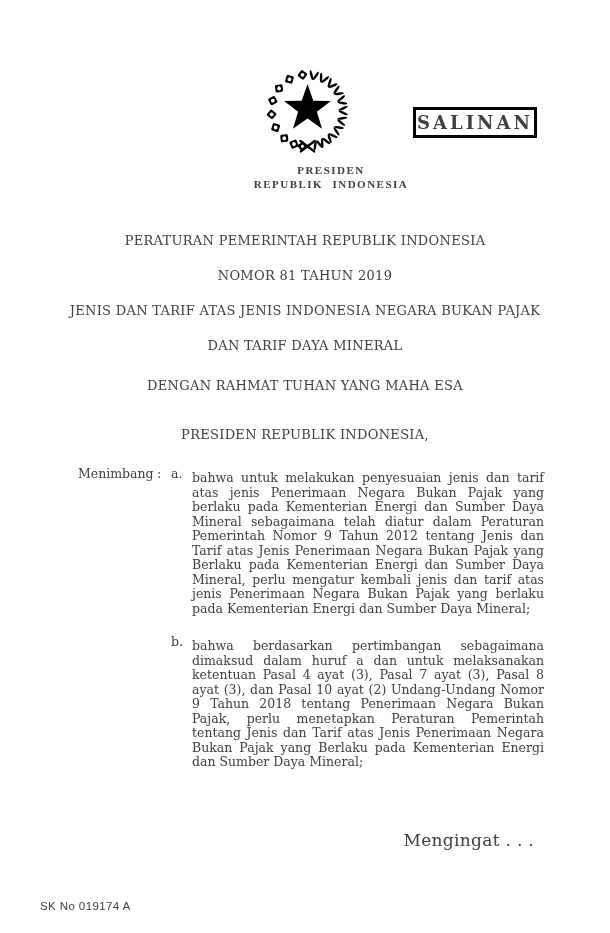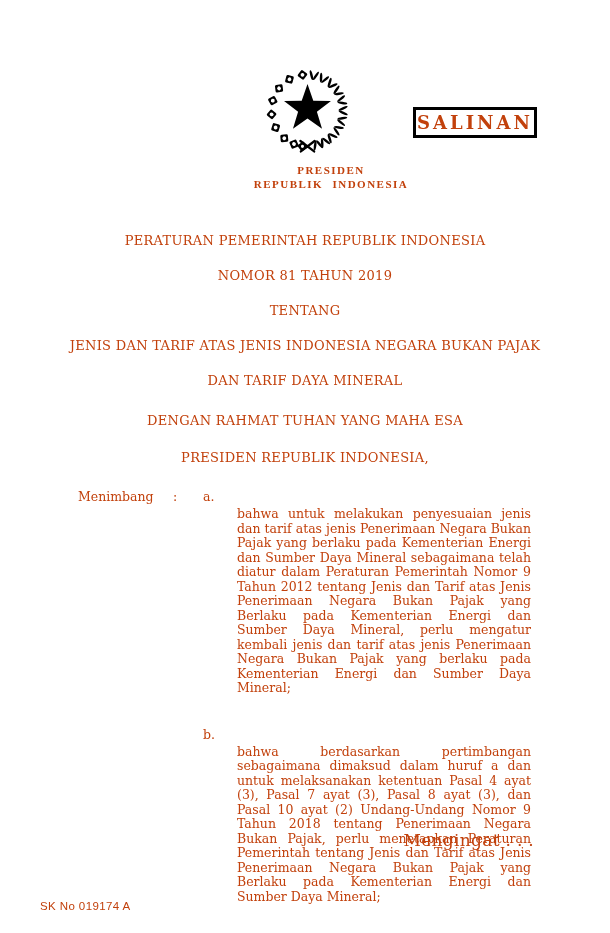--- a/index.html
+++ b/index.html
@@ -1,21 +1,21 @@
 <!DOCTYPE html>
 <html><head>
 <meta charset="utf-8">
 <style>
   html, body { margin: 0; padding: 0; background: #ffffff; }
   .page {
     position: relative;
     width: 610px;
     height: 933px;
     background: #ffffff;
-    color: #c2410c;
+    color: #404040;
     font-family: "DejaVu Serif", serif;
     overflow: hidden;
   }
 
   
   .emblem {
     position: absolute;
     top: 65px;
     left: 260px;
     width: 95px;
@@ -59,38 +59,37 @@
     width: 610px;
     font-size: 13px;
   }
   .tline {
     text-align: center;
     line-height: 16px;
     letter-spacing: 0.3px;
     margin: 0 0 19px 0;
   }
   .invocation { margin-top: 24px; }
-  .authority  { margin-top: 21px; }
+  .authority  { margin-top: 33px; }
 
   .menimbang {
     display: flex;
     margin: 24px 62px 0 78px;
     font-size: 12.5px;
     line-height: 14.5px;
-    gap: 16px;
   }
   .m-label { width: 79px; flex: none; }
   .m-colon { width: 14px; flex: none; }
   .m-items { flex: 1; }
   .m-item  { display: flex; }
   .m-item + .m-item { margin-top: 15px; }
   .m-letter { width: 17px; flex: none; }
   .m-text {
     flex: 1;
-    margin: 17px;
+    margin: 4px;
     text-align: justify;
   }
 
   .continuation {
     position: absolute;
     top: 830px;
     right: 76px;
     font-size: 17px;
     letter-spacing: 0.3px;
   }
@@ -207,21 +206,20 @@
   </div>
 
   <div class="letterhead">
     <div>PRESIDEN</div>
     <div>REPUBLIK INDONESIA</div>
   </div>
 
   <div class="doc-body">
     <div class="tline">PERATURAN PEMERINTAH REPUBLIK INDONESIA</div>
     <div class="tline">NOMOR 81 TAHUN 2019</div>
-    <div class="tline">TENTANG</div>
     <div class="tline">JENIS DAN TARIF ATAS JENIS INDONESIA NEGARA BUKAN PAJAK</div>
     <div class="tline">DAN TARIF DAYA MINERAL</div>
     <div class="tline invocation">DENGAN RAHMAT TUHAN YANG MAHA ESA</div>
     <div class="tline authority">PRESIDEN REPUBLIK INDONESIA,</div>
 
     <div class="menimbang">
       <div class="m-label">Menimbang</div>
       <div class="m-colon">:</div>
       <div class="m-items">
         <div class="m-item">

